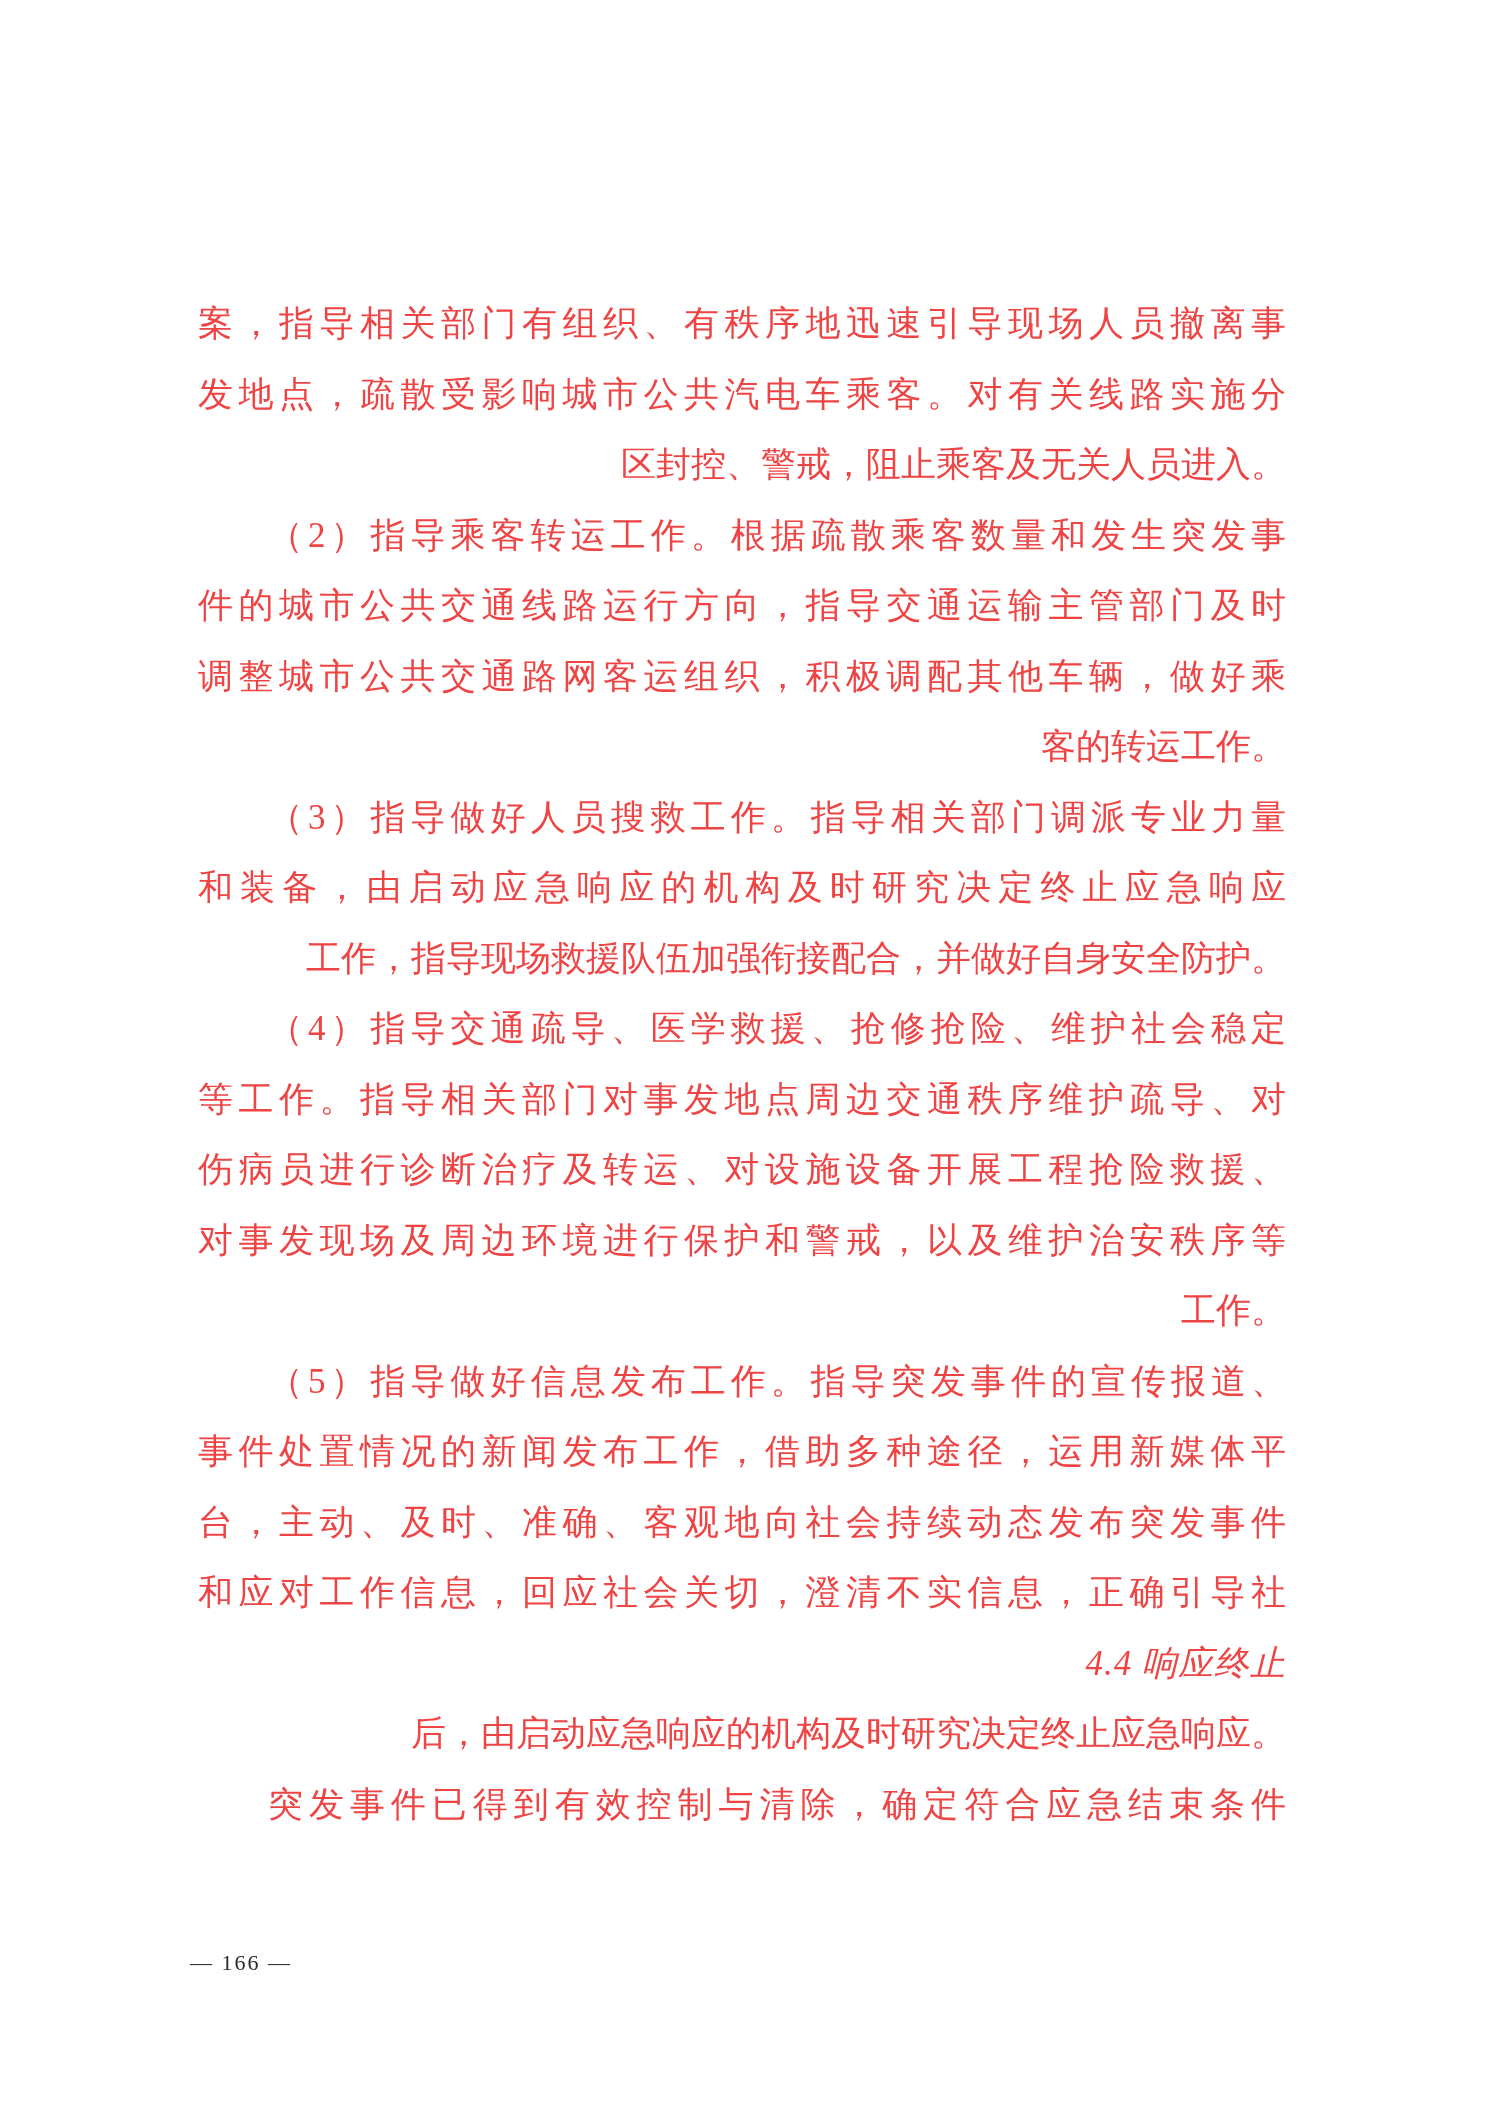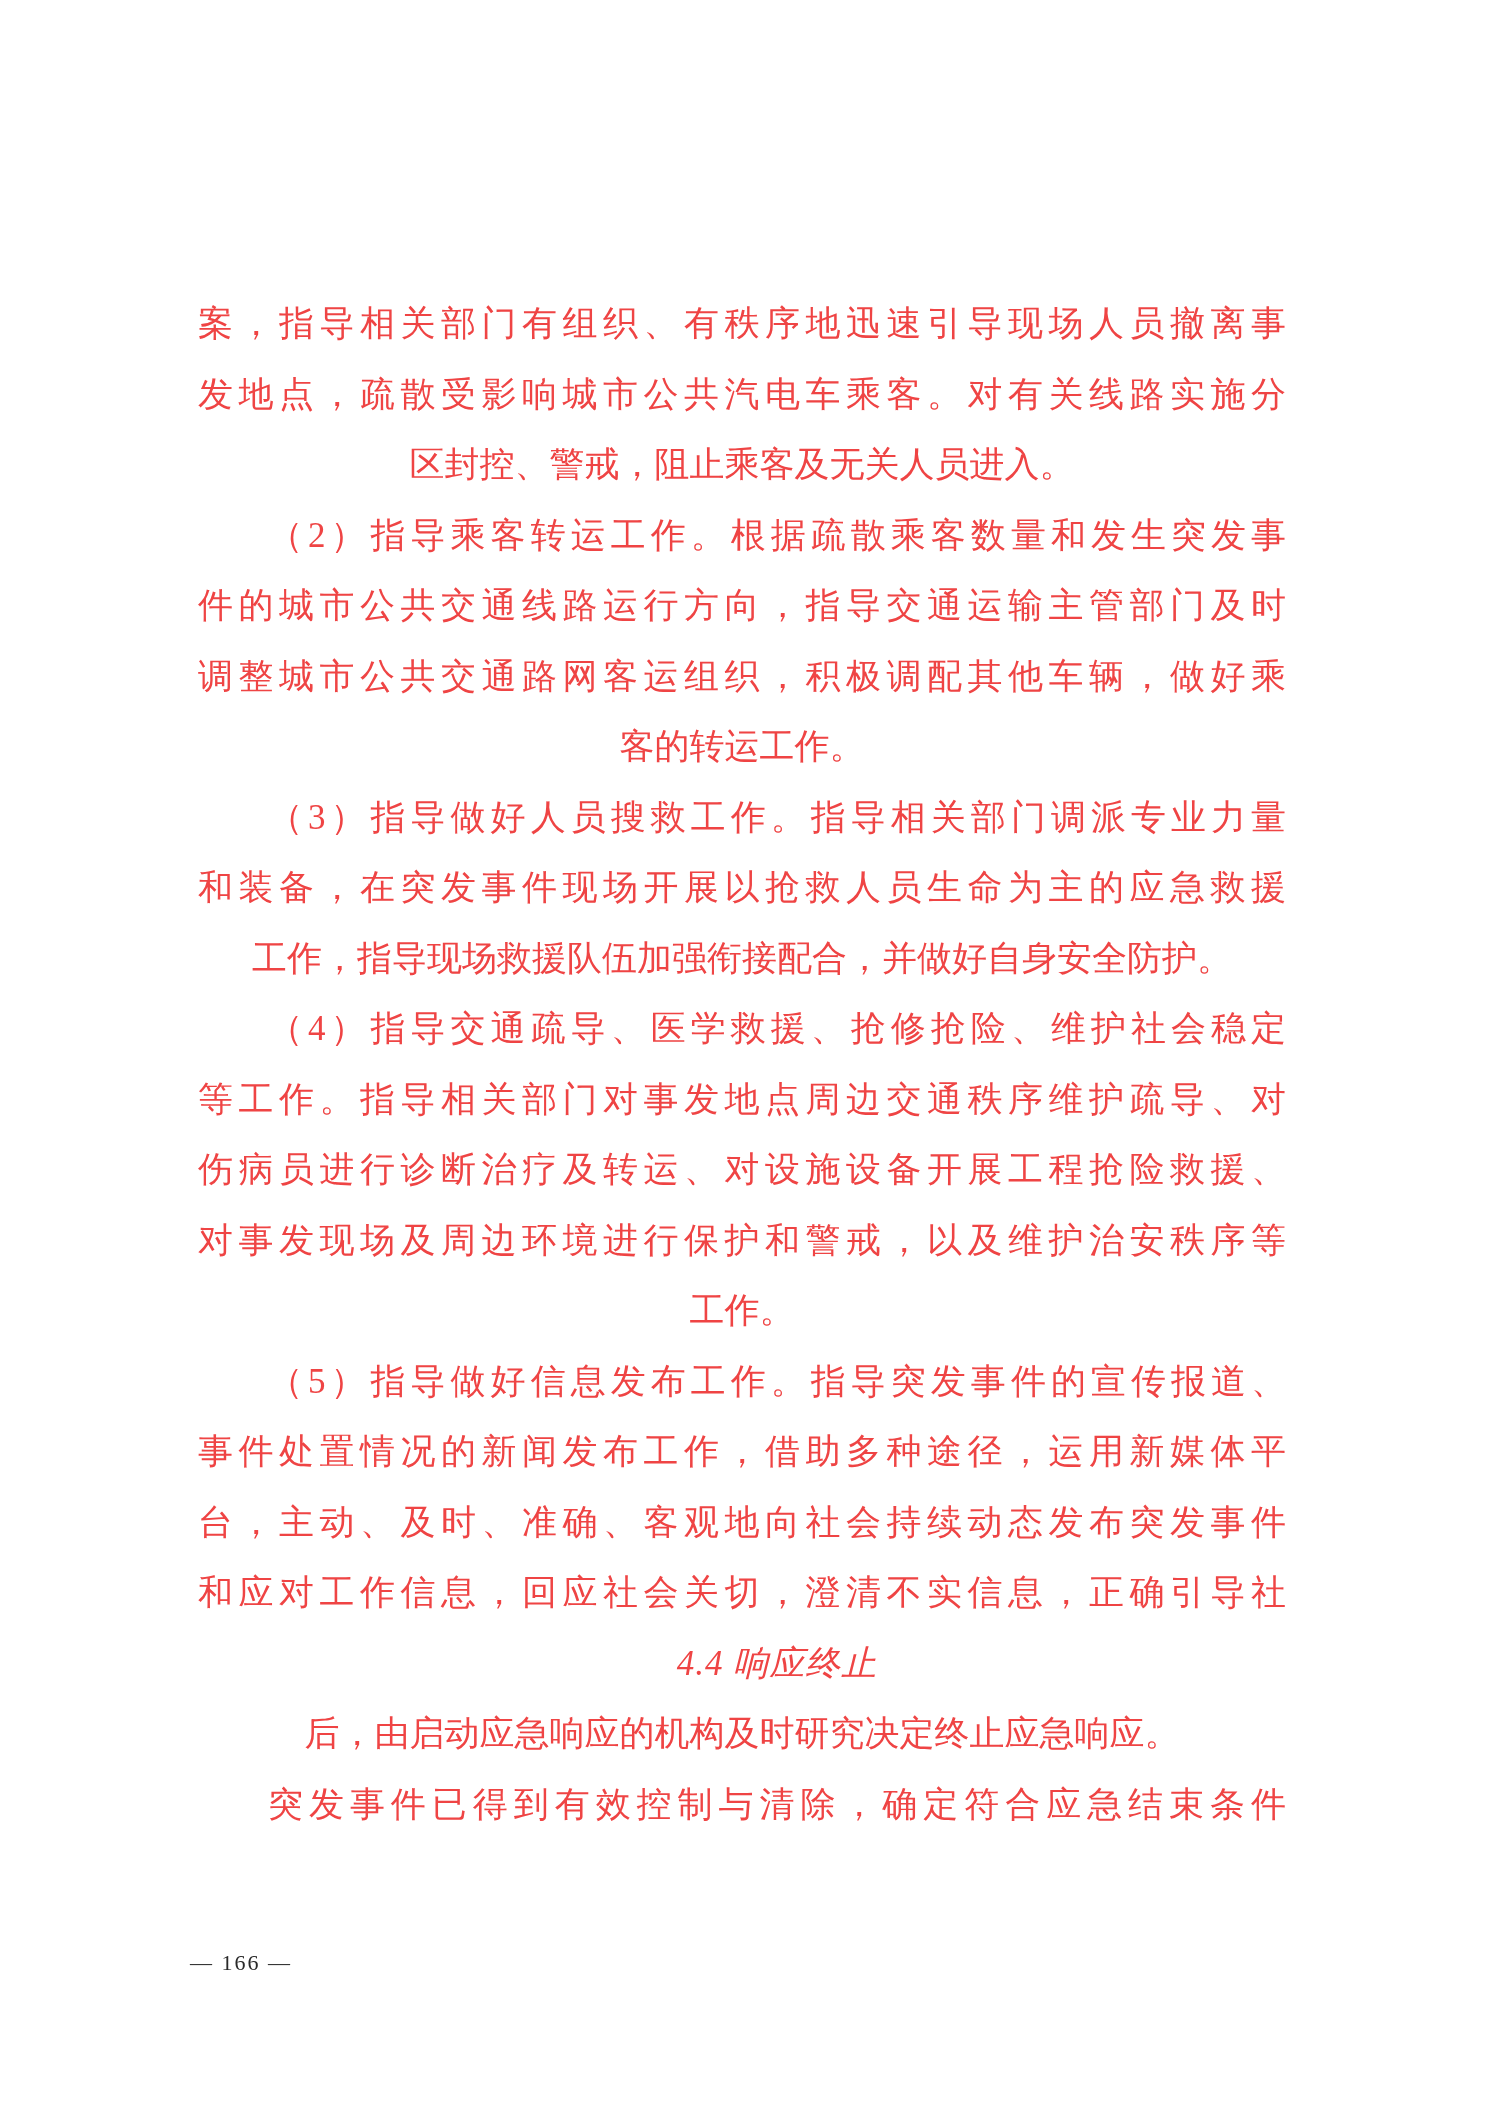--- a/index.html
+++ b/index.html
@@ -34,21 +34,21 @@
     padding: 0;
   }
   .line {
     text-align: justify;
     text-align-last: justify;
     text-justify: inter-character;
     height: 70.5px;
     overflow: hidden;
   }
   .line.final {
-    text-align: center;
+    text-align: right;
     text-align-last: auto;
   }
   .line.indent {
     text-indent: 2em;
   }
   .para.heading .line {
     letter-spacing: 1px;
     font-style: italic;
   }
   .page-footer {
@@ -72,21 +72,21 @@
         <div class="line final">区封控、警戒，阻止乘客及无关人员进入。</div>
       </div>
       <div class="para">
         <div class="line indent">（2）指导乘客转运工作。根据疏散乘客数量和发生突发事</div>
         <div class="line">件的城市公共交通线路运行方向，指导交通运输主管部门及时</div>
         <div class="line">调整城市公共交通路网客运组织，积极调配其他车辆，做好乘</div>
         <div class="line final">客的转运工作。</div>
       </div>
       <div class="para">
         <div class="line indent">（3）指导做好人员搜救工作。指导相关部门调派专业力量</div>
-        <div class="line">和装备，在突发事件现场开展以抢救人员生命为主的应急救援</div>
+        <div class="line">和装备，由启动应急响应的机构及时研究决定终止应急响应</div>
         <div class="line final">工作，指导现场救援队伍加强衔接配合，并做好自身安全防护。</div>
       </div>
       <div class="para">
         <div class="line indent">（4）指导交通疏导、医学救援、抢修抢险、维护社会稳定</div>
         <div class="line">等工作。指导相关部门对事发地点周边交通秩序维护疏导、对</div>
         <div class="line">伤病员进行诊断治疗及转运、对设施设备开展工程抢险救援、</div>
         <div class="line">对事发现场及周边环境进行保护和警戒，以及维护治安秩序等</div>
         <div class="line final">工作。</div>
       </div>
       <div class="para">

